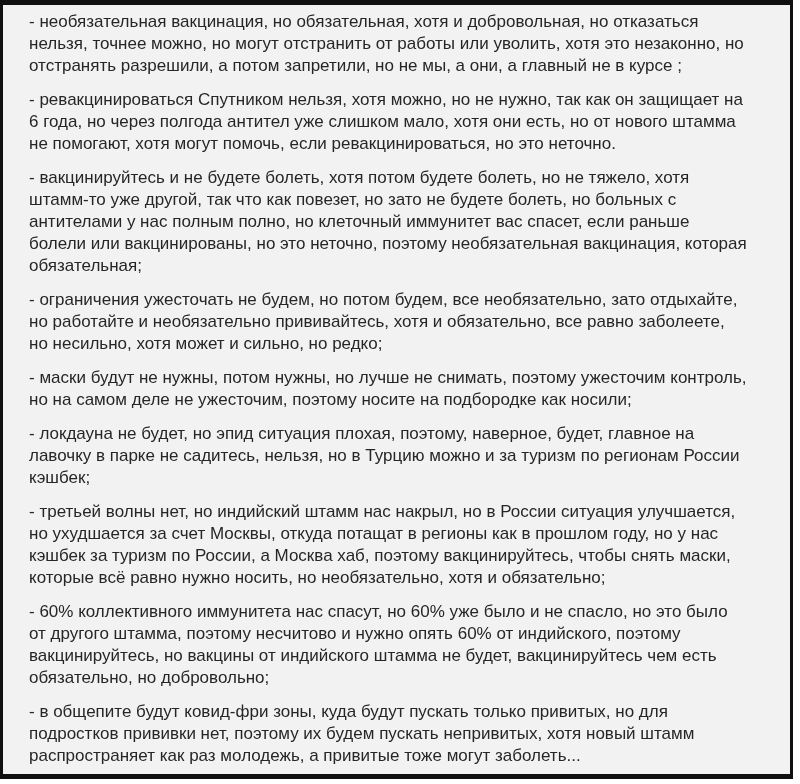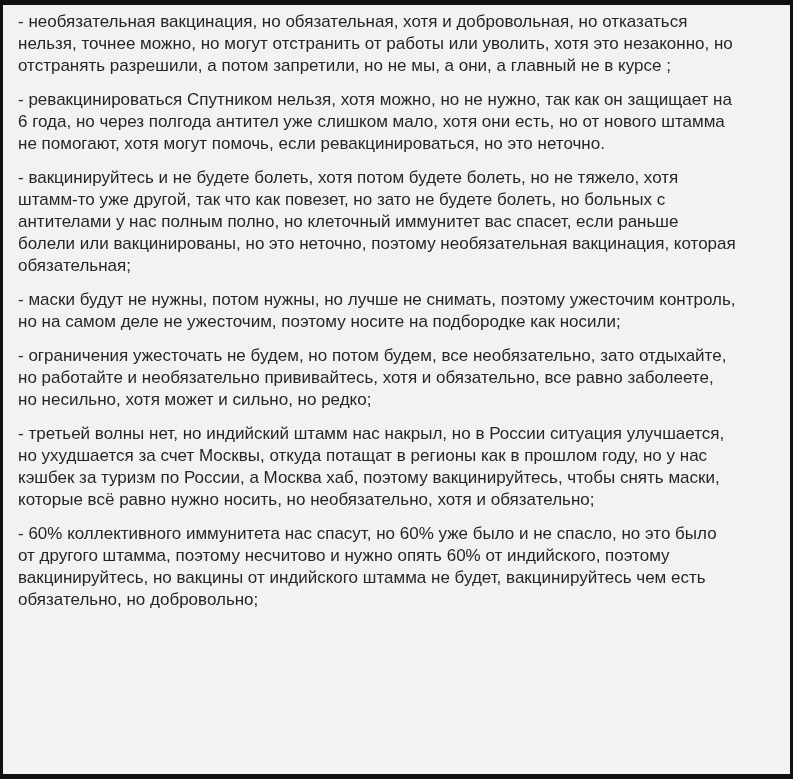--- a/index.html
+++ b/index.html
@@ -21,21 +21,21 @@
     top: 0;
     width: 793px;
     height: 779px;
     box-sizing: border-box;
     border-style: solid;
     border-color: #101010;
     border-width: 5px 3px 5px 3px;
     background: #f2f2f2;
   }
   .text-body {
-    padding: 6px 8px 0 15px;
+    padding: 6px 8px 0 26px;
   }
   p.para {
     margin: 0 0 12px 0;
     font-size: 17px;
     line-height: 22px;
     font-weight: 400;
     color: #262626;
     white-space: pre-line;
     letter-spacing: 0px;
   }
@@ -50,28 +50,34 @@
 нельзя, точнее можно, но могут отстранить от работы или уволить, хотя это незаконно, но
 отстранять разрешили, а потом запретили, но не мы, а они, а главный не в курсе ;</p>
         <p class="para">- ревакцинироваться Спутником нельзя, хотя можно, но не нужно, так как он защищает на
 6 года, но через полгода антител уже слишком мало, хотя они есть, но от нового штамма
 не помогают, хотя могут помочь, если ревакцинироваться, но это неточно.</p>
         <p class="para">- вакцинируйтесь и не будете болеть, хотя потом будете болеть, но не тяжело, хотя
 штамм-то уже другой, так что как повезет, но зато не будете болеть, но больных с
 антителами у нас полным полно, но клеточный иммунитет вас спасет, если раньше
 болели или вакцинированы, но это неточно, поэтому необязательная вакцинация, которая
 обязательная;</p>
-        <p class="para">- маски будут не нужны, потом нужны, но лучше не снимать, поэтому ужесточим контроль,
-но на самом деле не ужесточим, поэтому носите на подбородке как носили;</p>
         <p class="para">- ограничения ужесточать не будем, но потом будем, все необязательно, зато отдыхайте,
 но работайте и необязательно прививайтесь, хотя и обязательно, все равно заболеете,
 но несильно, хотя может и сильно, но редко;</p>
+        <p class="para">- маски будут не нужны, потом нужны, но лучше не снимать, поэтому ужесточим контроль,
+но на самом деле не ужесточим, поэтому носите на подбородке как носили;</p>
+        <p class="para">- локдауна не будет, но эпид ситуация плохая, поэтому, наверное, будет, главное на
+лавочку в парке не садитесь, нельзя, но в Турцию можно и за туризм по регионам России
+кэшбек;</p>
         <p class="para">- третьей волны нет, но индийский штамм нас накрыл, но в России ситуация улучшается,
 но ухудшается за счет Москвы, откуда потащат в регионы как в прошлом году, но у нас
 кэшбек за туризм по России, а Москва хаб, поэтому вакцинируйтесь, чтобы снять маски,
 которые всё равно нужно носить, но необязательно, хотя и обязательно;</p>
         <p class="para">- 60% коллективного иммунитета нас спасут, но 60% уже было и не спасло, но это было
 от другого штамма, поэтому несчитово и нужно опять 60% от индийского, поэтому
 вакцинируйтесь, но вакцины от индийского штамма не будет, вакцинируйтесь чем есть
 обязательно, но добровольно;</p>
+        <p class="para">- в общепите будут ковид-фри зоны, куда будут пускать только привитых, но для
+подростков прививки нет, поэтому их будем пускать непривитых, хотя новый штамм
+распространяет как раз молодежь, а привитые тоже могут заболеть...</p>
       </div>
   </div>
 </div>
 
 </body></html>

